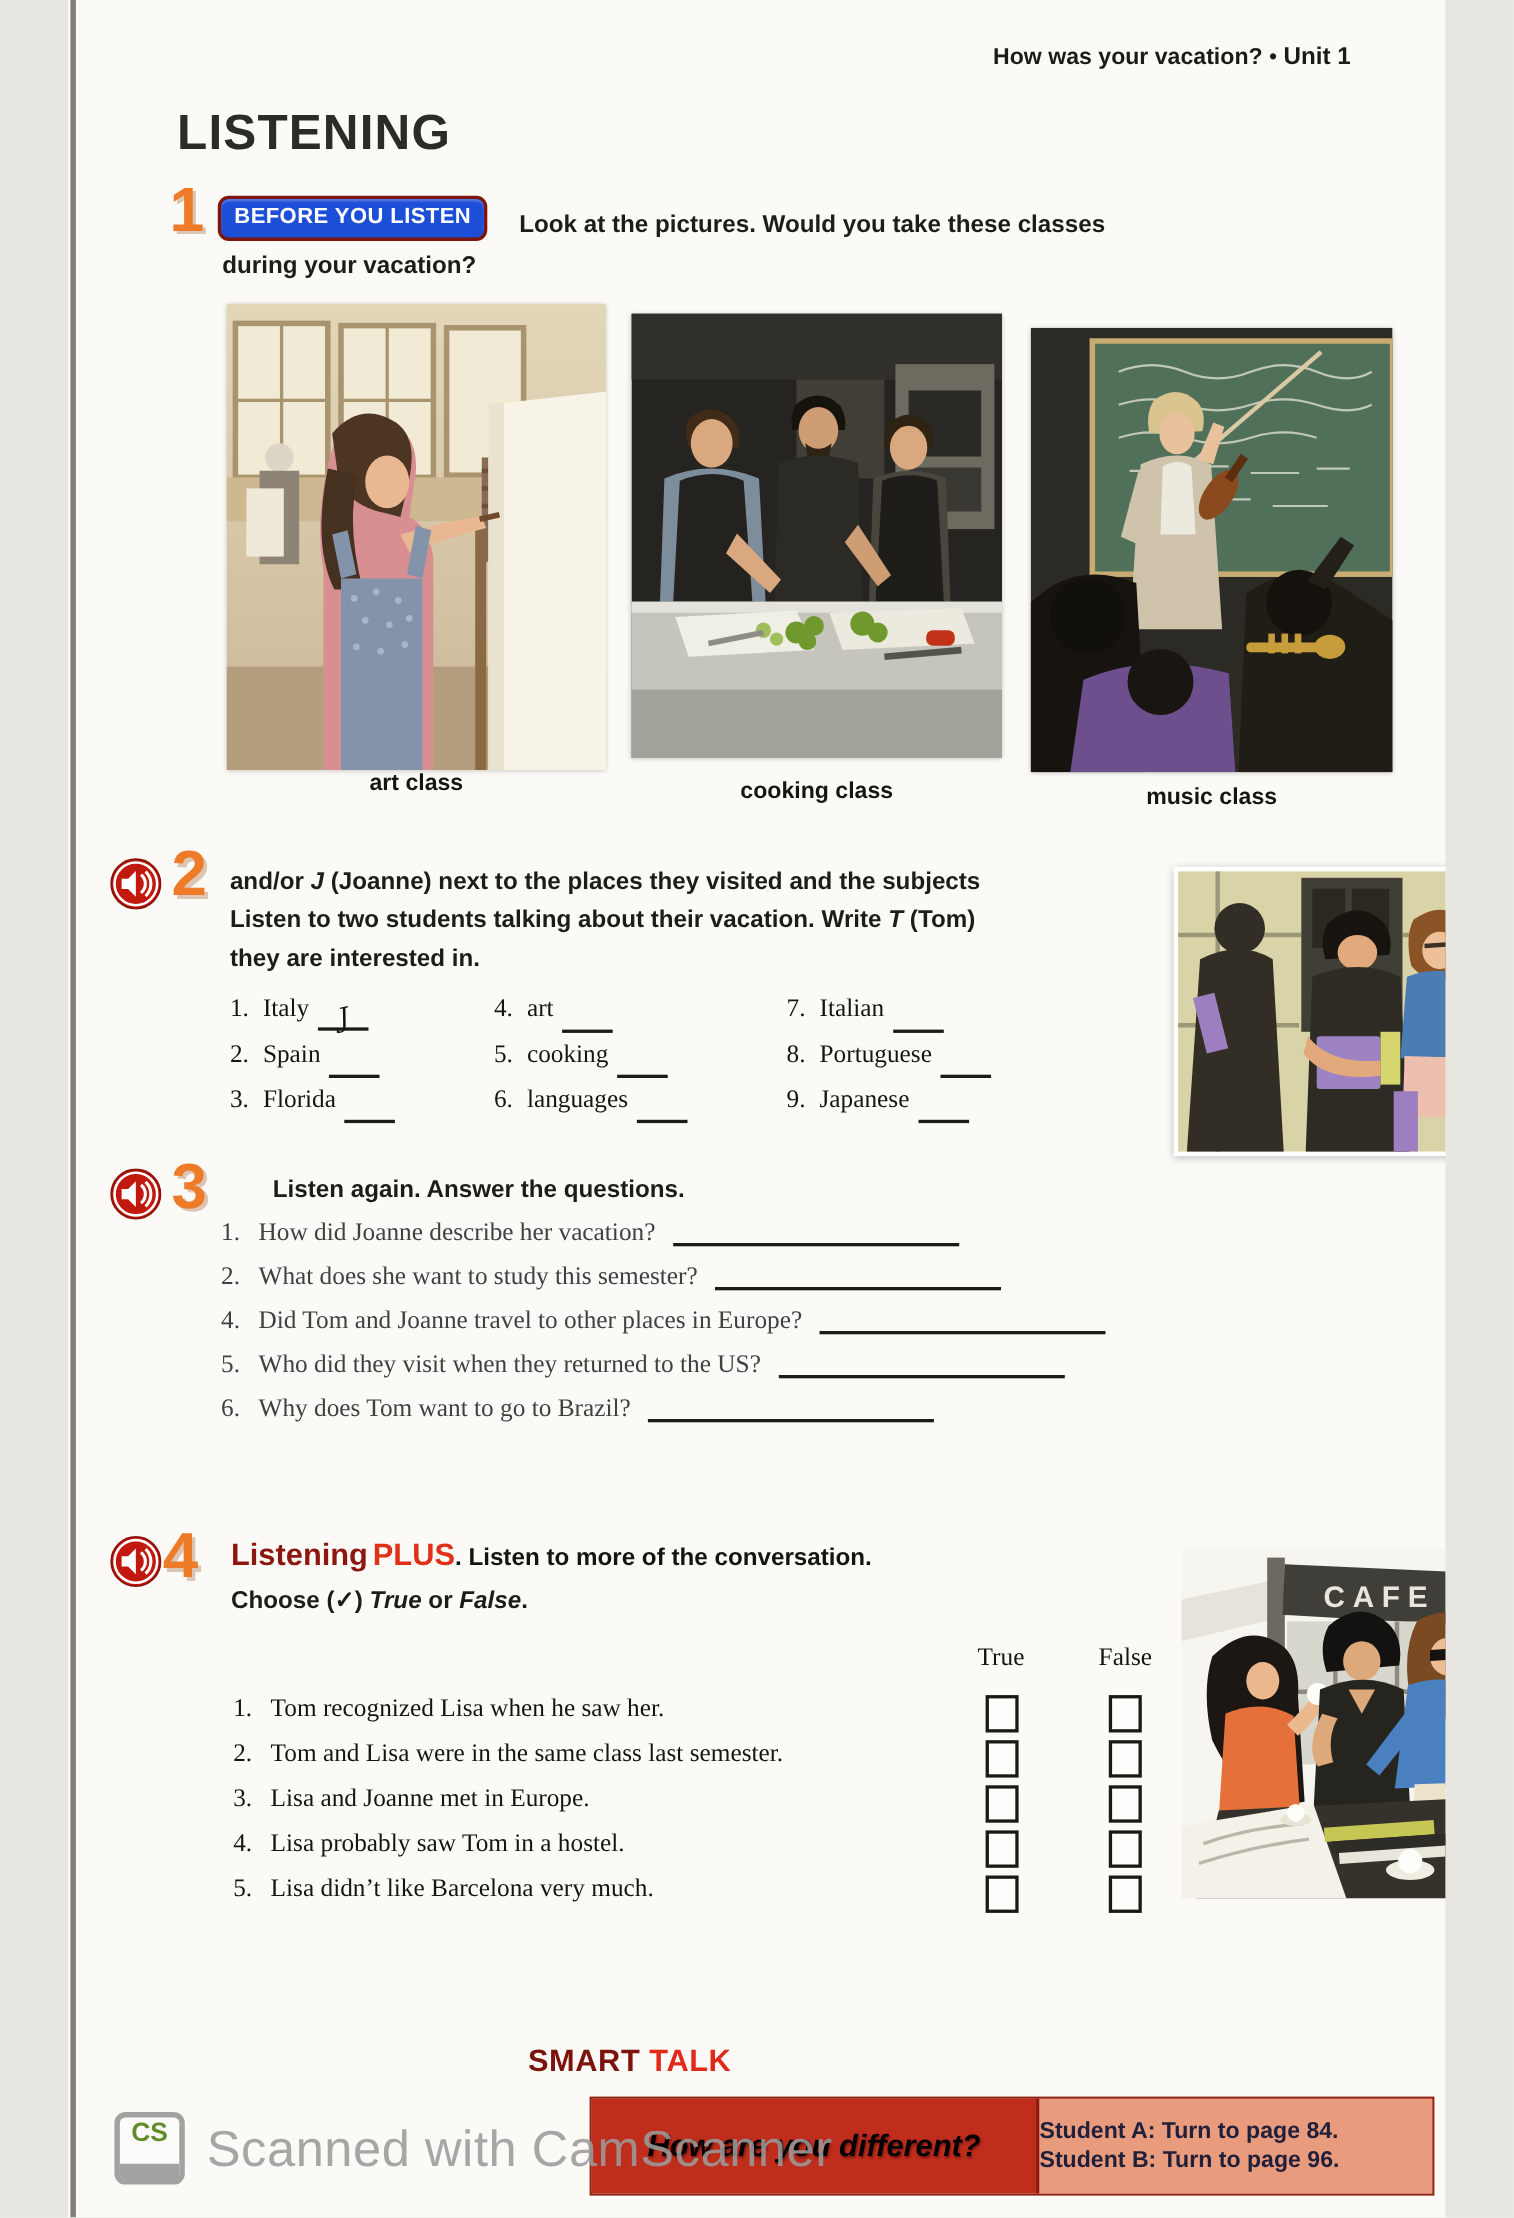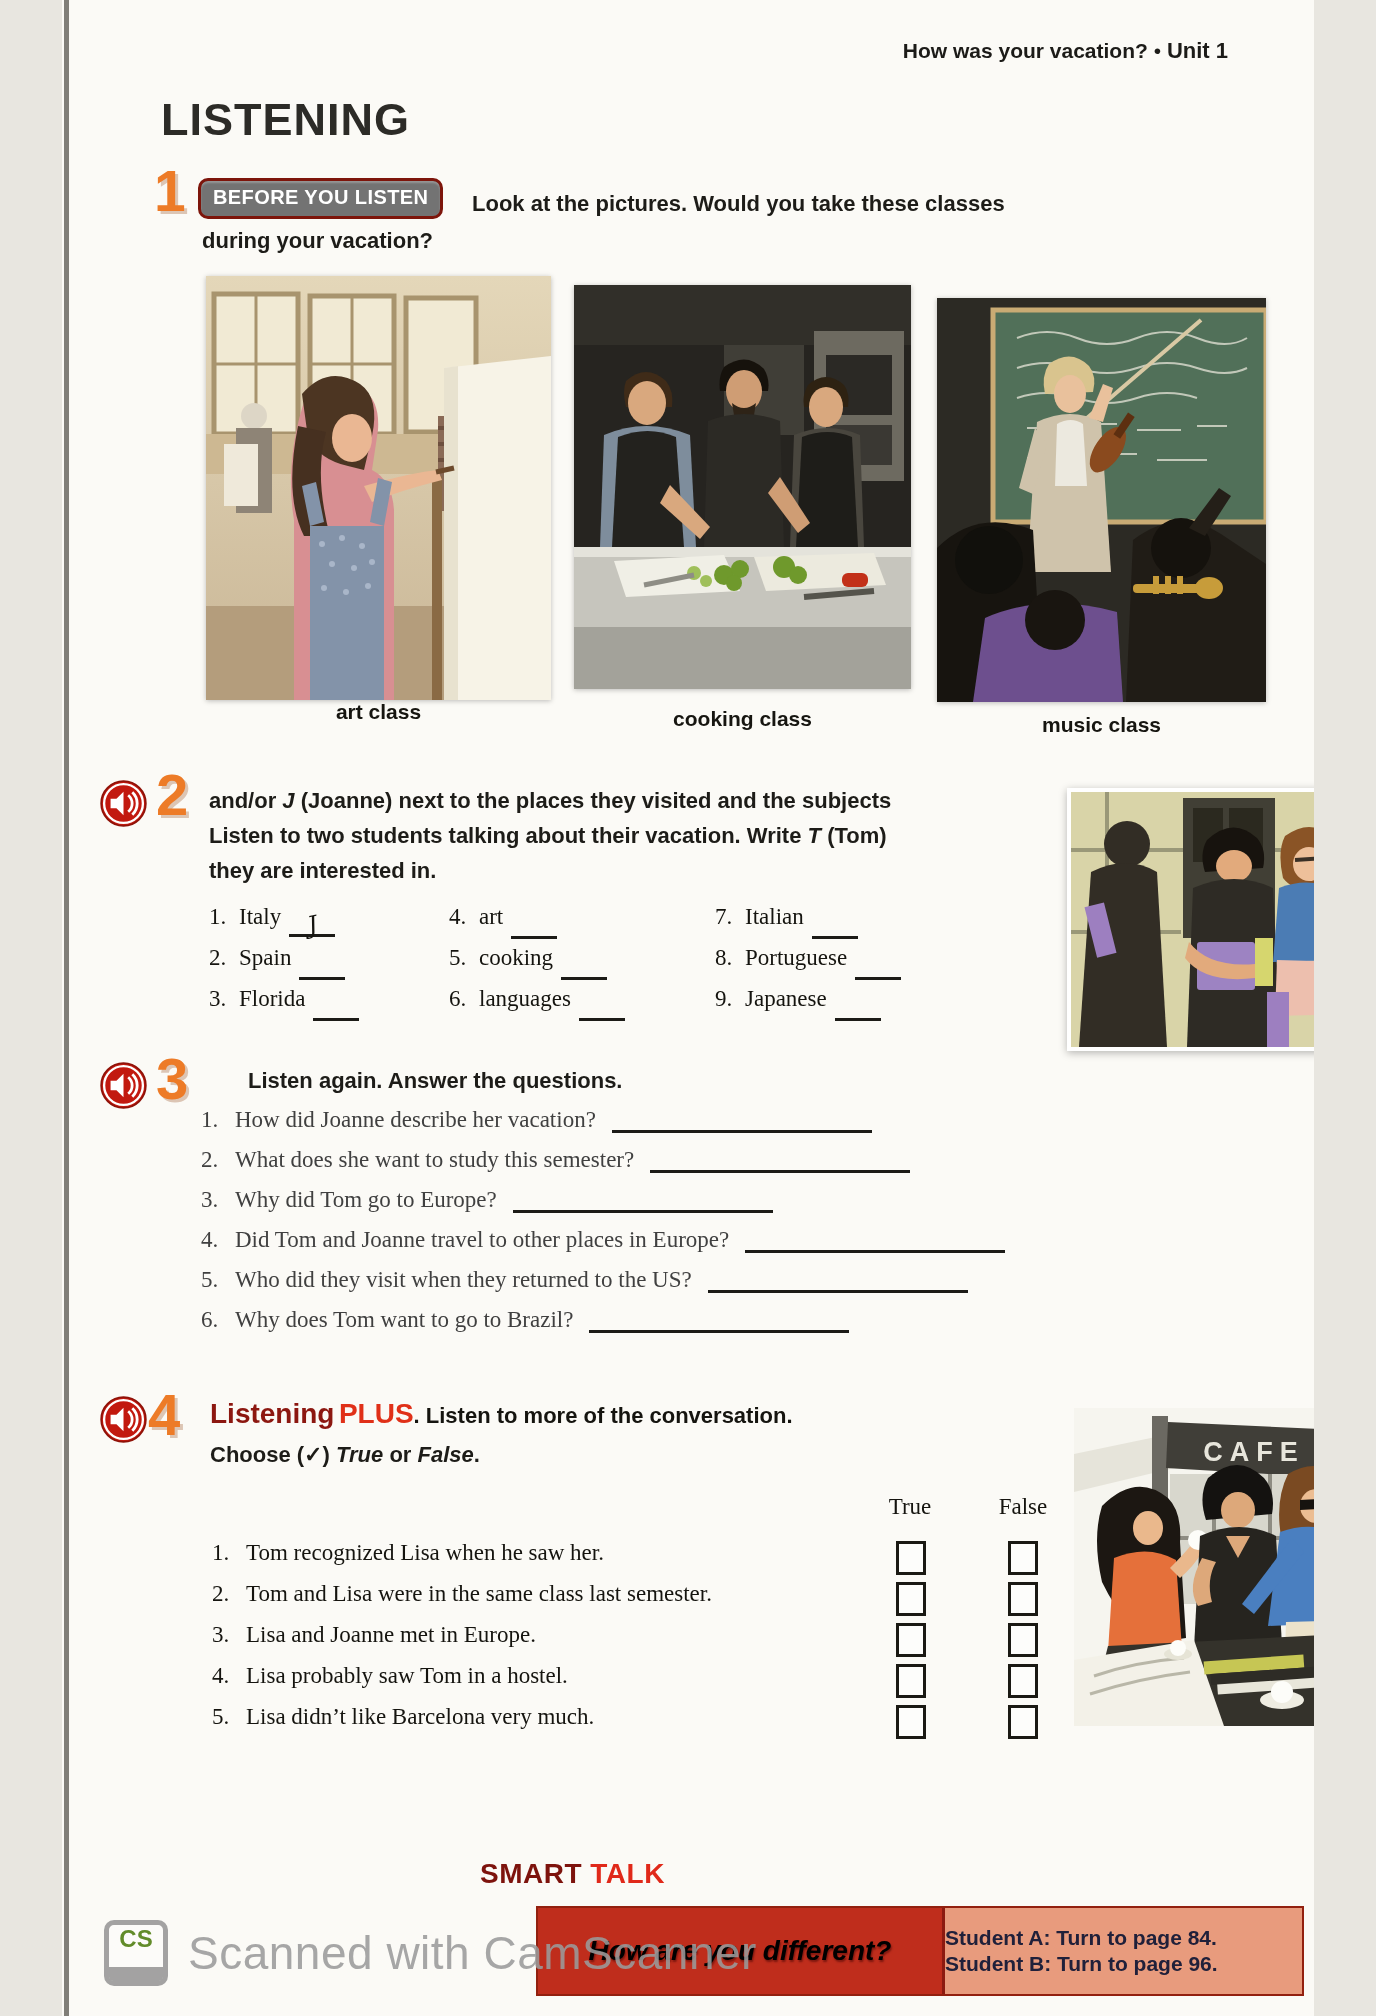--- a/index.html
+++ b/index.html
@@ -18,21 +18,21 @@
   
   .exnum{font-weight:800;color:#ed7b27;line-height:1;text-shadow:3px 3px 0 rgba(139,61,12,.28);}
   #n1{left:92px;top:163px;font-size:57px;}
   #n2{left:94px;top:766px;font-size:58px;}
   #n3{left:94px;top:1050px;font-size:58px;}
   #n4{left:86px;top:1386px;font-size:58px;}
 
   .audio{position:absolute;width:47px;height:47px;}
   #a2{left:38px;top:780px;} #a3{left:38px;top:1062px;} #a4{left:38px;top:1396px;}
 
-  .badge{left:136px;top:178px;background:#737373;border:3px solid #7d150b;border-radius:10px;
+  .badge{left:136px;top:178px;background:#1d4ed8;border:3px solid #7d150b;border-radius:10px;
          color:#fff;font-weight:800;font-size:20px;padding:5px 12px 7px;letter-spacing:.4px;
          box-shadow:inset 0 2px 2px rgba(255,255,255,.25);}
   .ex1-l1{left:410px;top:191px;font-size:22px;font-weight:700;}
   .ex1-l2{left:140px;top:228px;font-size:22px;font-weight:700;}
 
   figure.photo{position:absolute;margin:0;box-shadow:0 1px 5px rgba(0,0,0,.25);}
   figure.photo svg{display:block;width:100%;height:100%;}
   #ph1{left:144px;top:276px;width:345px;height:424px;}
   #ph2{left:512px;top:285px;width:337px;height:404px;}
   #ph3{left:875px;top:298px;width:329px;height:404px;}
@@ -330,21 +330,20 @@
     <circle cx="20" cy="20" r="19" fill="#c2190f" stroke="#8f1208" stroke-width="1.5"></circle>
     <circle cx="20" cy="20" r="16.5" fill="none" stroke="#ffffff" stroke-width="2"></circle>
     <polygon points="9,16 14,16 20,10 20,30 14,24 9,24" fill="#fff"></polygon>
     <path d="M24 13 a 9 9 0 0 1 0 14 M27.5 10.5 a 13 13 0 0 1 0 19" stroke="#fff" stroke-width="2.4" fill="none"></path>
   </svg>
   <div class="abs exnum" id="n3">3</div>
   <div class="abs ex3-instr">Listen again. Answer the questions.</div>
   <div class="abs ex3-list">
     <div class="row"><span class="qnum">1.</span><span>How did Joanne describe her vacation?</span><span class="ansline"></span></div>
     <div class="row"><span class="qnum">2.</span><span>What does she want to study this semester?</span><span class="ansline"></span></div>
-    <div class="row"><span class="qnum">3.</span><span>Why did Tom go to Europe?</span><span class="ansline"></span></div>
     <div class="row"><span class="qnum">4.</span><span>Did Tom and Joanne travel to other places in Europe?</span><span class="ansline"></span></div>
     <div class="row"><span class="qnum">5.</span><span>Who did they visit when they returned to the US?</span><span class="ansline"></span></div>
     <div class="row"><span class="qnum">6.</span><span>Why does Tom want to go to Brazil?</span><span class="ansline"></span></div>
   </div>
 
   <svg class="audio" id="a4" viewBox="0 0 40 40">
     <circle cx="20" cy="20" r="19" fill="#c2190f" stroke="#8f1208" stroke-width="1.5"></circle>
     <circle cx="20" cy="20" r="16.5" fill="none" stroke="#ffffff" stroke-width="2"></circle>
     <polygon points="9,16 14,16 20,10 20,30 14,24 9,24" fill="#fff"></polygon>
     <path d="M24 13 a 9 9 0 0 1 0 14 M27.5 10.5 a 13 13 0 0 1 0 19" stroke="#fff" stroke-width="2.4" fill="none"></path>

